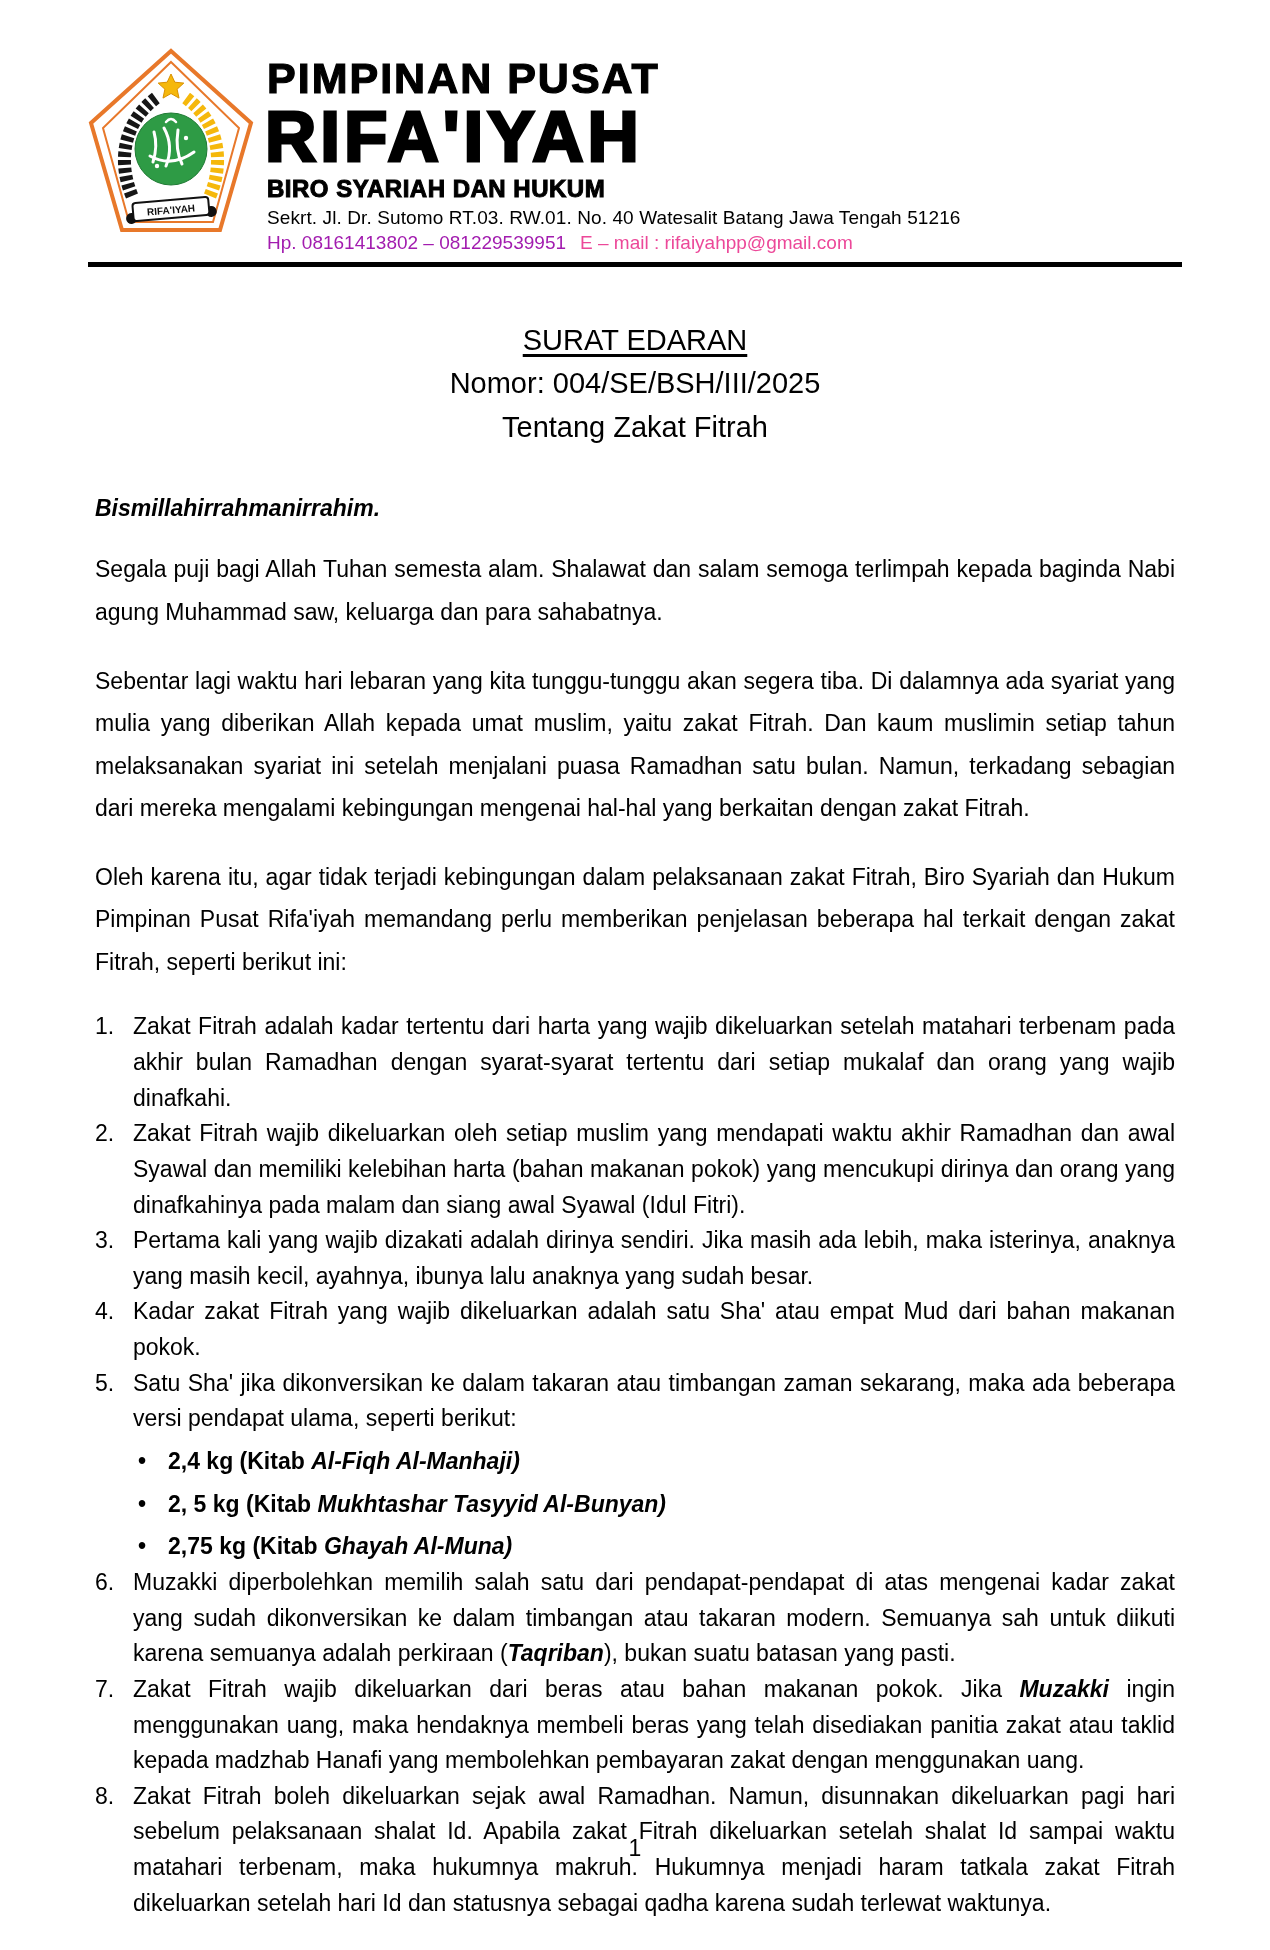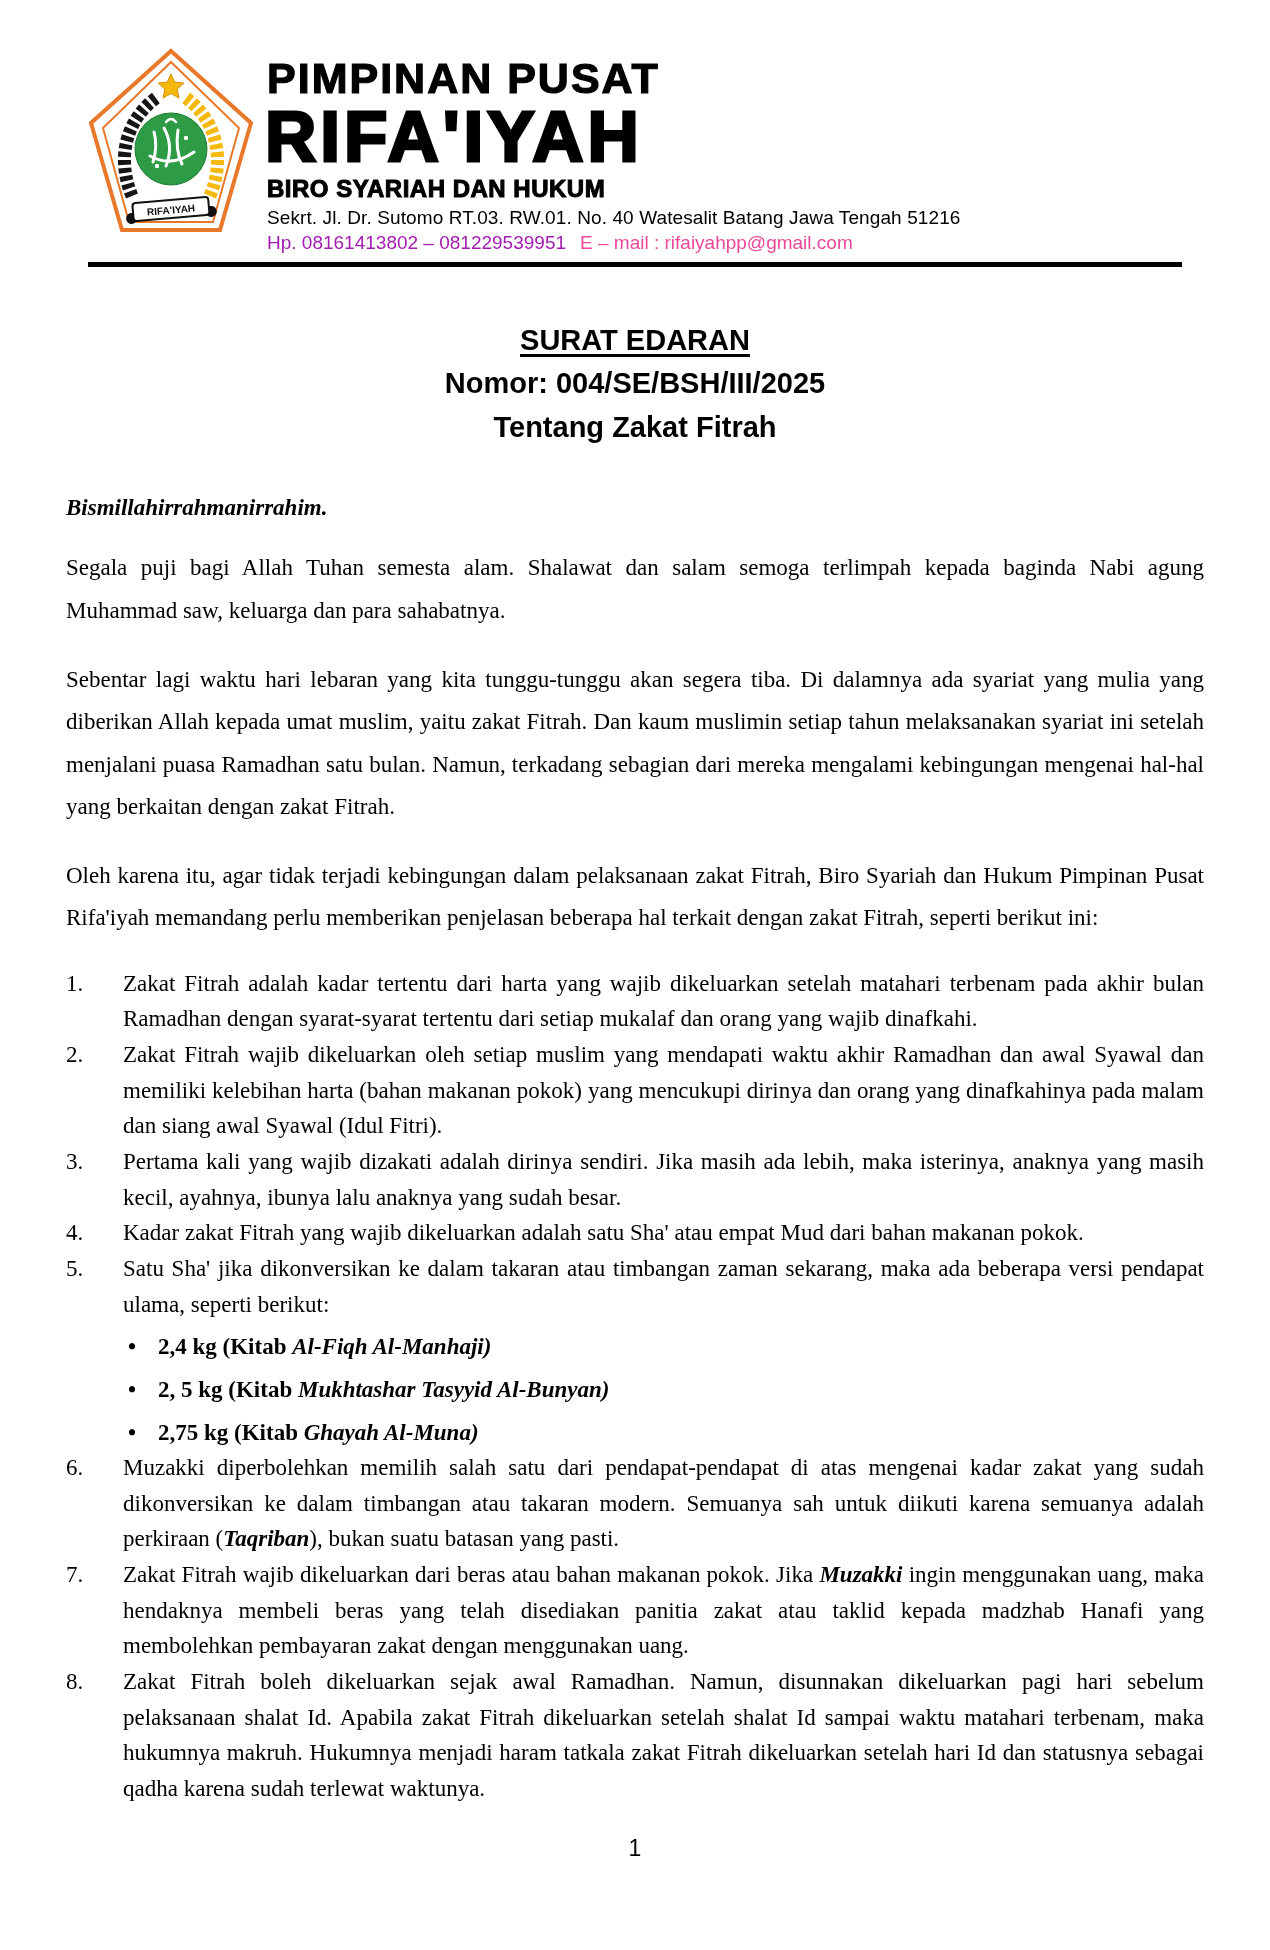--- a/index.html
+++ b/index.html
@@ -41,47 +41,47 @@
   .contact .phone{color:#a21caf;}
   .contact .email{color:#2E75B6;margin-left:14px;text-decoration:none;}
   .rule{
     height:5px;background:#000;border:none;
     margin:10px 88px 0 88px;
   }
   
   .title-block{
     text-align:center;
     margin-top:52px;
-    font-weight:bold;
+    font-weight:normal;
     font-size:29px;
     line-height:1.5;
   }
   .title-underline{
     text-decoration:underline;
     text-decoration-thickness:3px;
     text-underline-offset:4px;
   }
   
-  .content{padding:0 66px;font-family:Liberation Serif, serif;}
+  .content{padding:0 95px;}
   .bismillah{
     margin-top:46px;
     font-size:23px;font-weight:bold;font-style:italic;
   }
   .body-par{
     font-size:23px;line-height:1.85;text-align:justify;
     margin:26px 0 0 0;
   }
   .numbered-list{margin-top:26px;}
   .li{
     display:flex;
     font-size:23px;line-height:1.55;text-align:justify;
     margin:0;
   }
   .num{flex:none;width:38px;}
-  .li-body{flex:1;margin-left:19px;}
+  .li-body{flex:1;}
   .bullet{
     display:flex;
     margin-top:7px;
     font-weight:bold;
   }
   .bullet .dot{flex:none;width:30px;padding-left:5px;}
   .seg-b{font-weight:bold;}
   .seg-bi{font-weight:bold;font-style:italic;}
   .pagenum{
     position:absolute;left:0;right:0;bottom:88px;

